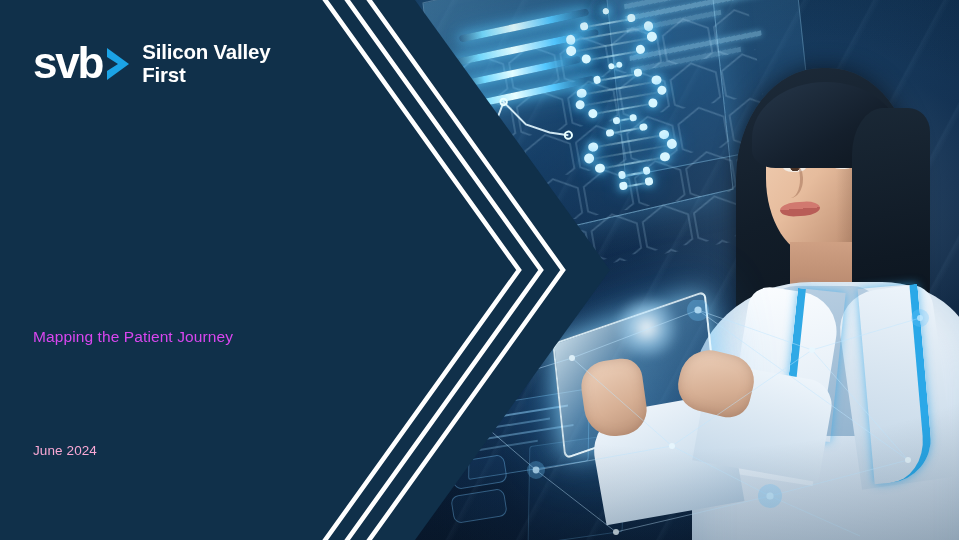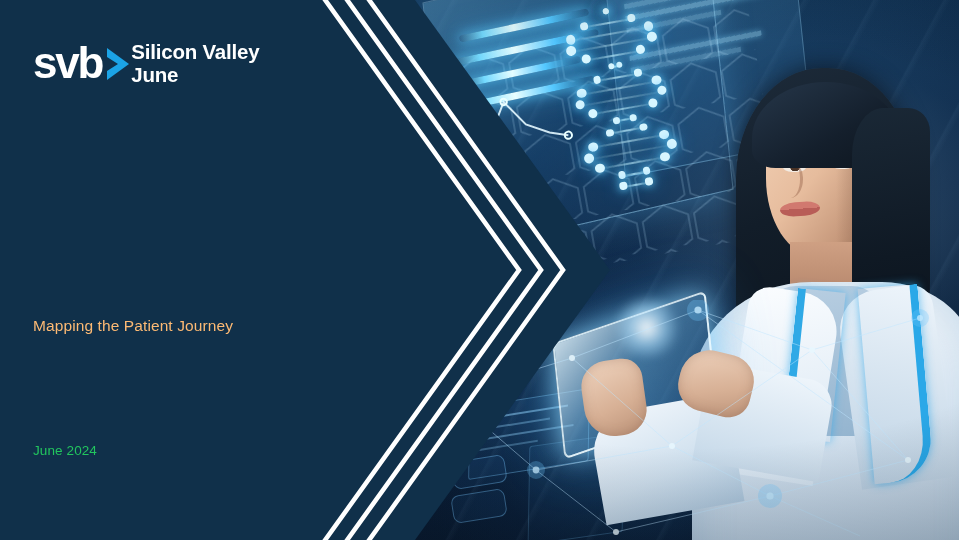--- a/index.html
+++ b/index.html
@@ -305,20 +305,21 @@
   .logo-svb {
     font-size: 44px;
     font-weight: 700;
     letter-spacing: -2.2px;
     color: #ffffff;
     line-height: 44px;
     font-family: "Liberation Sans", sans-serif;
   }
   .logo-chev { margin: 6px 0 0 3px; }
   .logo-words {
+    margin-left: 11px;
     margin-top: 1px;
     color: #ffffff;
     font-size: 20.5px;
     line-height: 22.5px;
     font-weight: 600;
     letter-spacing: -0.2px;
     font-family: "Liberation Sans", sans-serif;
   }
   .logo-tag {
     margin-top: 7px;
@@ -336,31 +337,31 @@
     width: 400px;
     color: #f2f6f9;
     font-size: 38px;
     line-height: 47px;
     font-weight: 300;
     letter-spacing: -0.4px;
   }
   .subtitle {
     position: absolute;
     left: 33px;
-    top: 317px;
-    color: #fdba74;
+    top: 328px;
+    color: #d946ef;
     font-size: 15.5px;
     font-weight: 400;
     letter-spacing: 0.1px;
   }
   .date {
     position: absolute;
     left: 33px;
     top: 443px;
-    color: #22c55e;
+    color: #f9a8d4;
     font-size: 13.5px;
     font-weight: 400;
     letter-spacing: 0.1px;
   }
 </style>
 </head>
 <body>
 
 <div id="slide">
 
@@ -540,21 +541,21 @@
     <div class="logo">
       <div class="logo-row">
         <span class="logo-svb">svb</span>
         <span class="logo-chev">
           <svg width="26" height="34" viewBox="0 0 26 34">
             <polygon points="2,1 24,17 2,33 2,24 13,17 2,10" fill="#1ba3e6"></polygon>
           </svg>
         </span>
         <span class="logo-words">
           <span>Silicon Valley</span><br>
-          <span>June</span>
+          <span>First</span>
         </span>
       </div>
     </div>
 
 
     <div class="subtitle">Mapping the Patient Journey</div>
 
     <div class="date">June 2024</div>
   </div>
 

